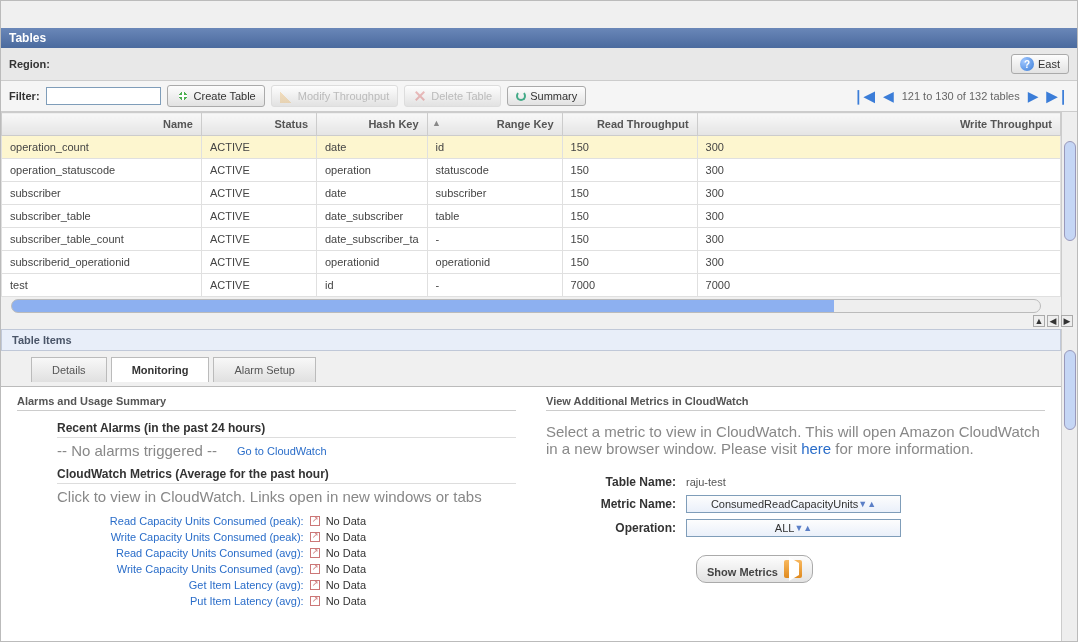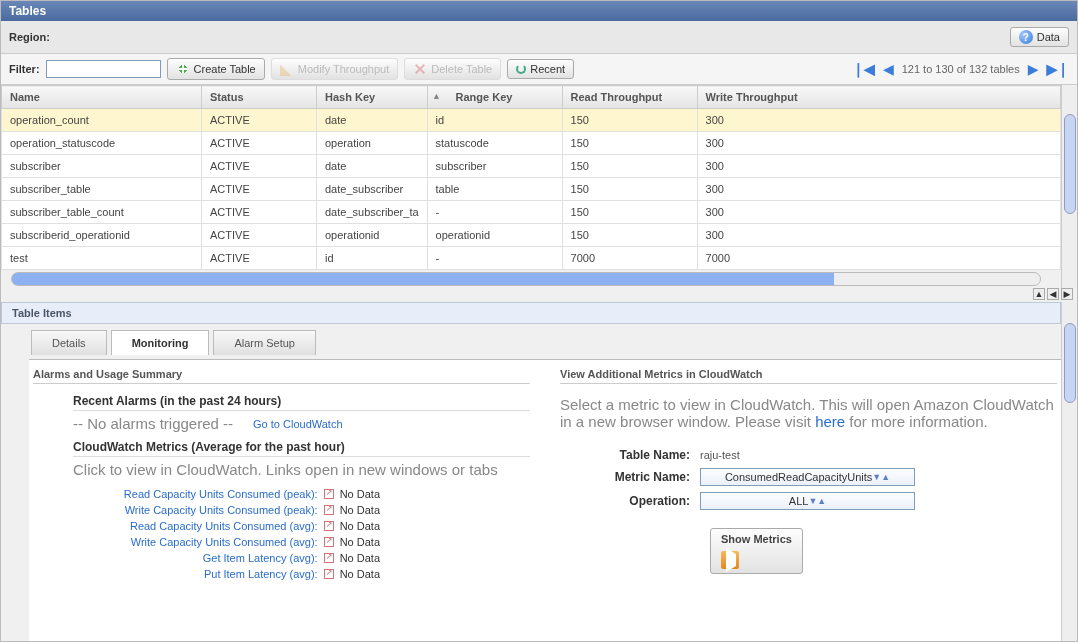--- a/index.html
+++ b/index.html
@@ -20,20 +20,21 @@
       flex-direction: column;
       border: 1px solid #bbb;
     }
     
     .title-bar {
       background: linear-gradient(to bottom, #6a87b8, #4a6a9e);
       color: white;
       font-weight: bold;
       font-size: 12px;
       padding: 3px 8px;
+      margin-top: 27px;
     }
     .region-bar {
       background: #e8e8e8;
       padding: 6px 8px;
       display: flex;
       align-items: center;
       border-bottom: 1px solid #ccc;
     }
     .region-label { font-weight: bold; margin-right: 10px; }
     .region-select {
@@ -115,21 +116,21 @@
     .pager .arrow.dbl { font-weight: bold; }
     table.data-table {
       width: 100%;
       border-collapse: collapse;
       background: white;
     }
     table.data-table th {
       background: linear-gradient(to bottom, #f8f8f8, #e4e4e4);
       border: 1px solid #ccc;
       padding: 5px 8px;
-      text-align: left;
+      text-align: right;
       font-weight: bold;
       color: #555;
       position: relative;
     }
     .sort-icon { position:absolute; right:90%; font-size:9px; color:#888;}
     table.data-table td {
       border: 1px solid #e0e0e0;
       padding: 5px 8px;
       color: #444;
     }
@@ -179,26 +180,25 @@
     .tab.active {
       background: white;
       font-weight: bold;
       color: #333;
       position: relative;
       z-index: 2;
     }
     .tab-content {
       background: white;
       border-top: 1px solid #bbb;
-      padding: 8px 4px;
+      padding: 8px 16px;
       flex: 1;
       display: flex;
       gap: 30px;
       overflow: hidden;
-      margin-left: 28px;
     }
     .left-col, .right-col { flex: 1; }
     .section-header {
       font-weight: bold;
       color: #555;
       border-bottom: 1px solid #ccc;
       padding-bottom: 3px;
       margin-bottom: 10px;
     }
     .sub-header {
@@ -241,70 +241,69 @@
       background: linear-gradient(to bottom, #fdfdfd, #eaf0fa);
       padding: 2px 6px;
       width: 215px;
       display: flex;
       justify-content: center;
       align-items: center;
     }
     .select-arrow { color: #5b7fc7; font-size: 9px;}
     .show-btn {
       display: inline-flex;
-      align-items: flex-start;
+      align-items: flex-end;
       gap: 6px;
       background: linear-gradient(to bottom, #fdfdfd, #e2e2e2);
       border: 1px solid #aaa;
-      border-radius: 3px;
+      border-radius: 10px;
       padding: 4px 10px;
       font-weight: bold;
       color: #444;
       cursor: pointer;
       margin-top: 12px;
       margin-left: 150px;
-      flex-direction: column;
     }
     .play-icon { width: 0; height:0; border-left:10px solid white; border-top:6px solid transparent; border-bottom:6px solid transparent; background:none;}
     .play-wrap { background: linear-gradient(to bottom, #f8b85e, #e08a1e); padding:3px 3px 3px 5px; border-radius:2px;}
     .alarm-line { display:flex; align-items:center; gap:20px; margin:4px 0 8px;}
   </style>
 </head>
 <body>
 
 <div class="container">
 
   <div class="title-bar">Tables</div>
 
   <div class="region-bar">
     <span class="region-label">Region:</span>
     <div class="help-btn">
       <span class="help-icon">?</span>
-      <span>Data</span>
+      <span>East</span>
     </div>
   </div>
 
   <div class="toolbar">
     <span class="filter-label">Filter:</span>
     <input class="filter-input" value="" style="">
     <div class="tb-btn">
       <span class="tb-icon icon-plus"></span>
       <span>Create Table</span>
     </div>
     <div class="tb-btn disabled">
       <span class="tb-icon icon-edit"></span>
       <span>Modify Throughput</span>
     </div>
     <div class="tb-btn disabled">
       <span class="tb-icon icon-delete"></span>
       <span>Delete Table</span>
     </div>
     <div class="tb-btn">
       <span class="tb-icon icon-refresh"></span>
-      <span>Recent</span>
+      <span>Summary</span>
     </div>
     <div class="pager">
       <span class="arrow dbl">❘◀</span>
       <span class="arrow">◀</span>
       <span>121 to 130 of 132 tables</span>
       <span class="arrow">▶</span>
       <span class="arrow dbl">▶❘</span>
     </div>
   </div>
 

